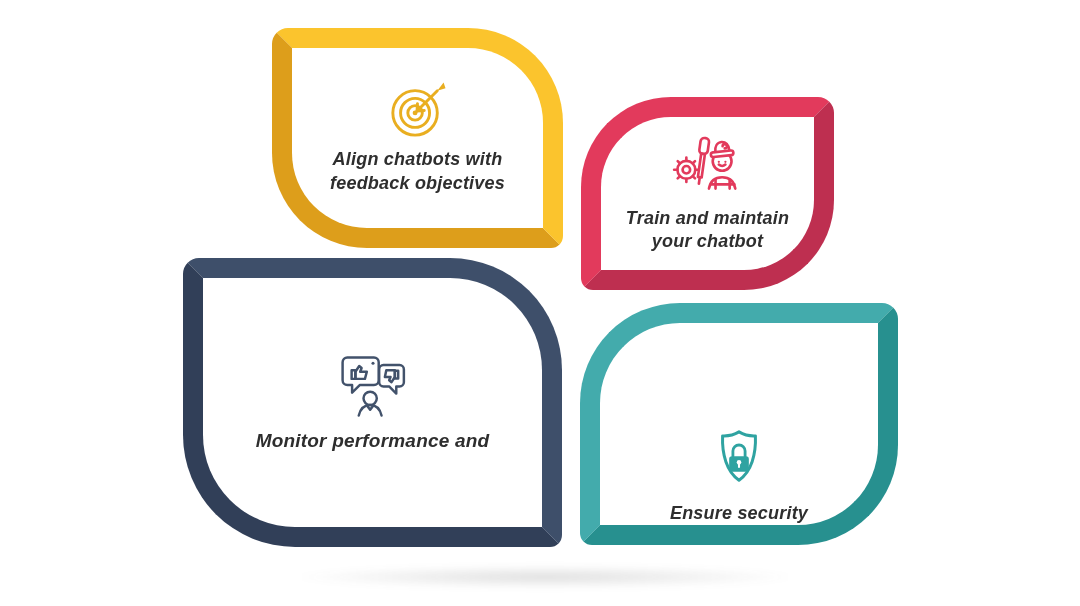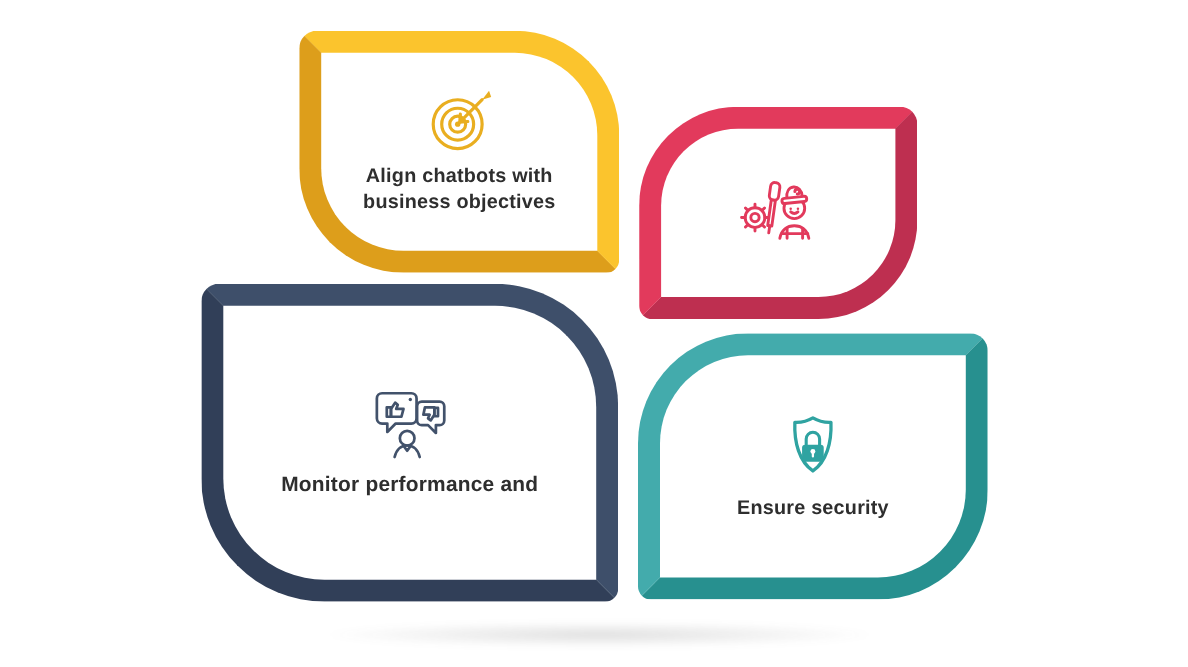--- a/index.html
+++ b/index.html
@@ -18,23 +18,23 @@
     justify-content:center;
   }
   
   .bevel-left{border-color:var(--bright) var(--bright) var(--dark) var(--dark);}
   
   .bevel-right{border-color:var(--bright) var(--dark) var(--dark) var(--bright);}
 
   .card-align  {left:272px;top:28px; width:291px;height:220px;border-radius:16px 95px 12px 95px;}
   .card-train  {left:581px;top:97px; width:253px;height:193px;border-radius:90px 16px 90px 12px;}
   .card-monitor{left:183px;top:258px;width:379px;height:289px;border-radius:16px 112px 12px 112px;}
-  .card-secure {left:580px;top:303px;width:318px;height:242px;border-radius:100px 16px 100px 12px;}
+  .card-secure {left:580px;top:303px;width:318px;height:242px;border-radius:100px 16px 100px 12px;align-items:flex-end;}
 
-  .card-content{display:flex;flex-direction:column;align-items:center;gap:9px;text-align:center;}
+  .card-content{display:flex;flex-direction:column;align-items:center;gap:9px;text-align:center;font-style:italic;}
   .card-title{
     font-size:18px;font-weight:bold;color:#2E2E2E;
     line-height:1.3;letter-spacing:.2px;white-space:nowrap;
   }
   .card-monitor .card-title{font-size:19px;}
   .icon{color:var(--icon);display:block;}
 
   .ground-shadow{
     position:absolute;left:195px;top:561px;width:700px;height:32px;
     background:radial-gradient(ellipse 50% 50% at 50% 50%, rgba(60,60,60,.16), rgba(60,60,60,0) 72%);
@@ -53,21 +53,21 @@
         <circle cx="28" cy="33" r="23"></circle>
         <circle cx="28" cy="33" r="15"></circle>
         <circle cx="28" cy="33" r="7.5"></circle>
         <circle cx="28" cy="33" r="2.5" fill="currentColor" stroke="none"></circle>
         <path d="M30 31 L51 10"></path>
         <path d="M37.5 30.5 L30 31 L30.5 23.5"></path>
         <path d="M51 10 L59.5 7.5 L57.5 1.5 Z" fill="currentColor" stroke="none"></path>
       </svg>
       <div class="card-title">
         <span>Align chatbots with</span><br>
-        <span>business objectives</span>
+        <span>feedback objectives</span>
       </div>
     </div>
   </div>
 
   <div class="card card-train bevel-right" style="--bright: #E23A5C; --dark: #BE2F50; --icon: #E23A5C;">
     <div class="card-content">
       <svg class="icon" width="72" height="64" viewBox="0 0 76 68" fill="none" stroke="currentColor" stroke-width="2.8" stroke-linecap="round" stroke-linejoin="round">
         <circle cx="15" cy="38" r="9.5"></circle>
         <circle cx="15" cy="38" r="4"></circle>
         <path d="M24.5 38h3.5M15 47.5v3.5M5.5 38H2M15 28.5V25M21.7 44.7l2.5 2.5M8.3 44.7l-2.5 2.5M8.3 31.3l-2.5-2.5M21.7 31.3l2.5-2.5"></path>
@@ -81,20 +81,24 @@
         <circle cx="56.5" cy="29.5" r="1.2" fill="currentColor" stroke="none"></circle>
         <path d="M49.5 32.5q3.5 3 7 0"></path>
         <g transform="rotate(-6 53 21)">
           <path d="M46 18.5c0-6 3-10 7.5-10s7.5 4 7.5 9.5" fill="#ffffff"></path>
           <rect x="41" y="18.5" width="24" height="5" rx="2.5" fill="#ffffff"></rect>
         </g>
         <path d="M53.5 13a2.3 2.3 0 1 1 2.3 2.3"></path>
         <path d="M39 58c1.5-8 7-12 14-12s12.5 4 14 12"></path>
         <path d="M46 48.5V58M61 48.5V58M41 53.5h25"></path>
       </svg>
+      <div class="card-title">
+        <span>Train and maintain</span><br>
+        <span>your chatbot</span>
+      </div>
     </div>
   </div>
 
   <div class="card card-monitor bevel-left" style="--bright: #3E4F6A; --dark: #313F58; --icon: #42526B;">
     <div class="card-content">
       <svg class="icon" width="76" height="68" viewBox="0 0 80 70" fill="none" stroke="currentColor" stroke-width="2.6" stroke-linecap="round" stroke-linejoin="round">
         <path d="M13 5h28a5 5 0 0 1 5 5v19a5 5 0 0 1-5 5H26l-8 8v-8h-5a5 5 0 0 1-5-5V10a5 5 0 0 1 5-5z" fill="#ffffff"></path>
         <rect x="17.5" y="18.5" width="4" height="9"></rect>
         <path d="M21.5 20l4-6 2.5 2-1.5 4h7l-2 7.5h-10z"></path>
         <circle cx="40" cy="11" r="1.6" fill="currentColor" stroke="none"></circle>

